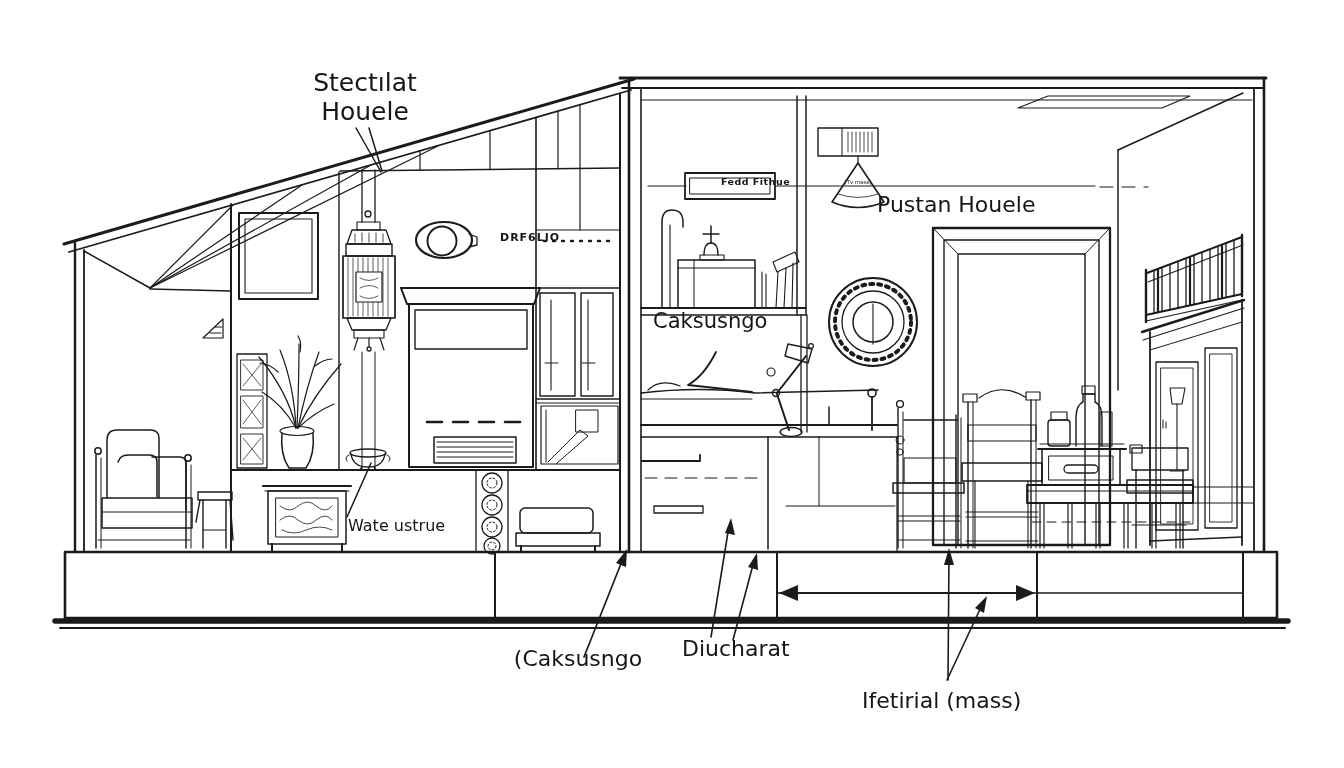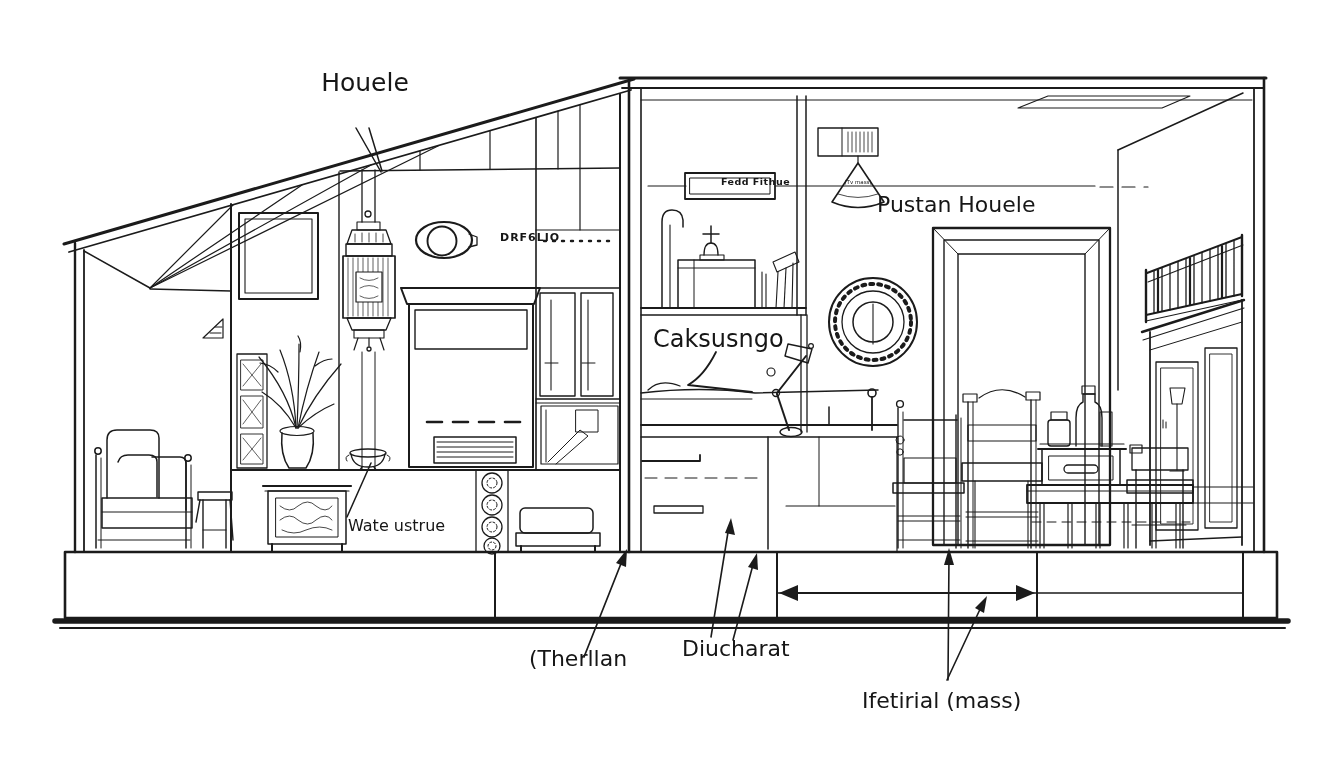--- a/index.html
+++ b/index.html
@@ -7,21 +7,21 @@
           font-family:"DejaVu Sans", sans-serif;color:#161616;}
   svg.diagram{position:absolute;left:0;top:0;width:1344px;height:768px;}
   svg.diagram line,svg.diagram path,svg.diagram rect,svg.diagram circle,
   svg.diagram ellipse,svg.diagram polyline,svg.diagram polygon{
      fill:none;stroke:#1b1b1b;stroke-linecap:round;stroke-linejoin:round;}
   svg.diagram .ah{fill:#1b1b1b;stroke:none;}
   svg.diagram .fw{fill:#ffffff;}
   .lbl{position:absolute;color:#161616;white-space:nowrap;}
   .lbl-roof{left:285px;top:68px;width:160px;text-align:center;font-size:25px;line-height:1.16;}
   .lbl-pendant{left:877px;top:192px;font-size:22px;}
-  .lbl-bed{left:653px;top:325px;font-size:24px;}
+  .lbl-bed{left:653px;top:309px;font-size:21px;}
   .lbl-water{left:348px;top:516px;font-size:16px;}
   .lbl-foundation{left:488px;top:645px;width:180px;text-align:center;font-size:22px;line-height:1.25;}
   .lbl-drawers{left:682px;top:636px;font-size:22px;}
   .lbl-interior{left:862px;top:688px;font-size:22px;}
   .tag-oval{left:500px;top:231px;font-size:11px;letter-spacing:1px;font-weight:bold;}
   .tag-box{left:686px;top:176px;width:75px;text-align:center;font-size:9.5px;font-weight:bold;letter-spacing:.5px;margin-left:32px;}
   .tag-lamp{left:839px;top:179px;width:38px;text-align:center;font-size:5.5px;}
 </style>
 </head>
 <body>
@@ -404,31 +404,32 @@
     <polygon class="ah" points="949,548 954,565 944,565"></polygon>
     <line x1="947" y1="680" x2="982" y2="605" stroke-width="1.6"></line>
     <polygon class="ah" points="987,596 984,613 975,608"></polygon>
     <line x1="790" y1="593" x2="1024" y2="593" stroke-width="2"></line>
     <polygon class="ah" points="779,593 798,585 798,601"></polygon>
     <polygon class="ah" points="1035,593 1016,585 1016,601"></polygon>
   </g>
 </svg>
 
   <div class="lbl lbl-roof">
+    <div>Stectılat</div>
     <div>Houele</div>
   </div>
 
   <div class="lbl lbl-pendant">Pustan Houele</div>
 
   <div class="lbl lbl-bed">Caksusngo</div>
 
   <div class="lbl lbl-water">Wate ustrue</div>
 
   <div class="lbl lbl-foundation">
-    <div>(Therllan</div>
+    <div>(Caksusngo</div>
   </div>
 
   <div class="lbl lbl-drawers">Diucharat</div>
 
   <div class="lbl lbl-interior">Ifetirial (mass)</div>
 
   <div class="lbl tag-oval">DRF6LIO</div>
 
   <div class="lbl tag-box">Fedd Fithue</div>
 

